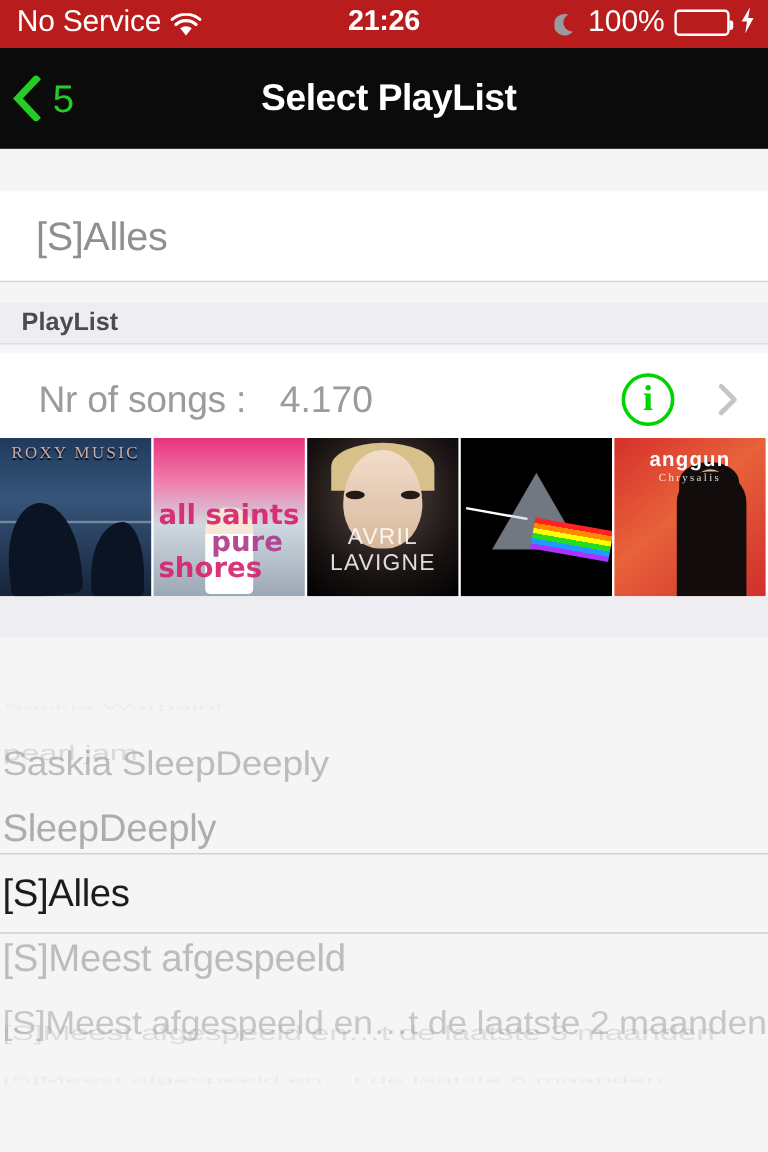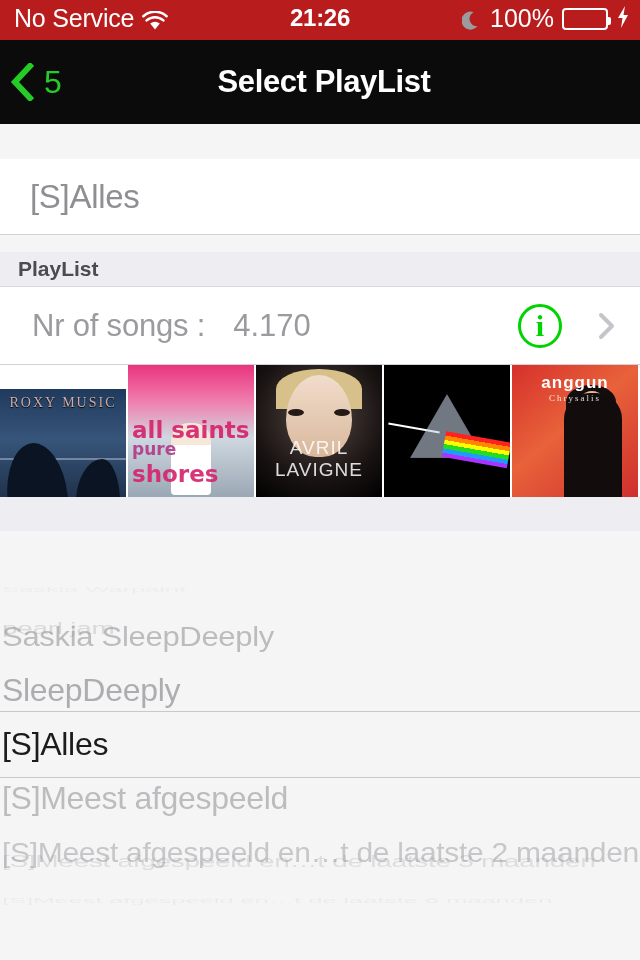--- a/index.html
+++ b/index.html
@@ -74,34 +74,34 @@
 
   
   #artwork-strip {
     position: absolute; left: 0; top: 365px; width: 640px; height: 132px;
     background: #fff; display: flex; gap: 2px; overflow: hidden;
   }
   .art-tile { width: 126px; height: 132px; position: relative; overflow: hidden; flex: 0 0 auto; }
   .art-label { position: absolute; width: 100%; text-align: center; color: #fff; }
 
   
-  .art-roxy { background: linear-gradient(#1f3a5c 0%, #37557a 38%, #16243a 100%); margin-top: 24px; }
+  .art-roxy { background: linear-gradient(#1f3a5c 0%, #37557a 38%, #16243a 100%); }
   .art-roxy .title { top: 6px; font-size: 14px; letter-spacing: 2px; color: #caa;
       font-family: "Liberation Serif", serif; text-shadow: 0 1px 1px #000; }
   .roxy-bird { position: absolute; bottom: 0; width: 60px; height: 78px; background: #0b1422; }
   .roxy-bird.b1 { left: 6px; border-radius: 50% 50% 12% 12% / 70% 70% 10% 10%; transform: rotate(-6deg); }
   .roxy-bird.b2 { right: 6px; width: 44px; height: 62px; border-radius: 60% 40% 10% 10% / 70% 70% 10% 10%; }
   .roxy-horizon { position: absolute; left: 0; right: 0; top: 52%; height: 2px; background: rgba(200,210,230,.45); }
 
   
   .art-saints { background: linear-gradient(#e8347d 0%, #f07fae 28%, #cfd8e0 55%, #9aa7b4 100%); }
   .saints-txt { position: absolute; left: 4px; right: 4px; color: #d6246e;
       font-weight: bold; font-family: "DejaVu Sans", sans-serif; opacity: .92; }
   .saints-1 { top: 52px; font-size: 23px; }
-  .saints-2 { top: 74px; font-size: 17px; color: #b03b8c; }
+  .saints-2 { top: 74px; font-size: 23px; color: #b03b8c; margin-left: 44px; }
   .saints-3 { top: 96px; font-size: 23px; color: #d6246e; }
   .saints-fig { position: absolute; left: 50%; transform: translateX(-50%); bottom: 2px; width: 40px; height: 72px;
       background: linear-gradient(#f6e7d8 0%, #f6e7d8 30%, #fff 31%, #fff 100%); border-radius: 18px 18px 4px 4px; }
 
   
   .art-avril { background: radial-gradient(circle at 50% 38%, #584b45 0%, #1a1413 62%, #000 100%); }
   .avril-face { position: absolute; left: 50%; transform: translateX(-50%); top: 10px; width: 66px; height: 82px;
       background: linear-gradient(#f1ddcb, #d9b89c); border-radius: 50% 50% 45% 45% / 55% 55% 45% 45%; }
   .avril-hair { position: absolute; left: 50%; transform: translateX(-50%); top: 4px; width: 86px; height: 40px;
       background: #d8c08a; border-radius: 50% 50% 0 0; }
@@ -202,21 +202,21 @@
       <span id="back-label">5</span>
     </div>
     <div id="nav-title">Select PlayList</div>
   </div>
 
   <div class="cell" style="top:159px; height:76px;">
     <span id="name-value">[S]Alles</span>
   </div>
 
   <div class="section-header" style="top:252px;">PlayList</div>
-  <div class="cell" id="songs-row" style="top:287px; height:78px;">
+  <div class="cell" id="songs-row" style="top:294px; height:78px;">
     <span id="songs-label">Nr of songs :</span>
     <span id="songs-value">4.170</span>
     <span id="info-button">i</span>
     <span id="disclosure-chevron">
       <svg width="18" height="28" viewBox="0 0 18 28">
         <path d="M3 3 L14 14 L3 25" stroke="#c4c4c9" stroke-width="4" fill="none" stroke-linecap="round" stroke-linejoin="round"></path>
       </svg>
     </span>
   </div>
 

